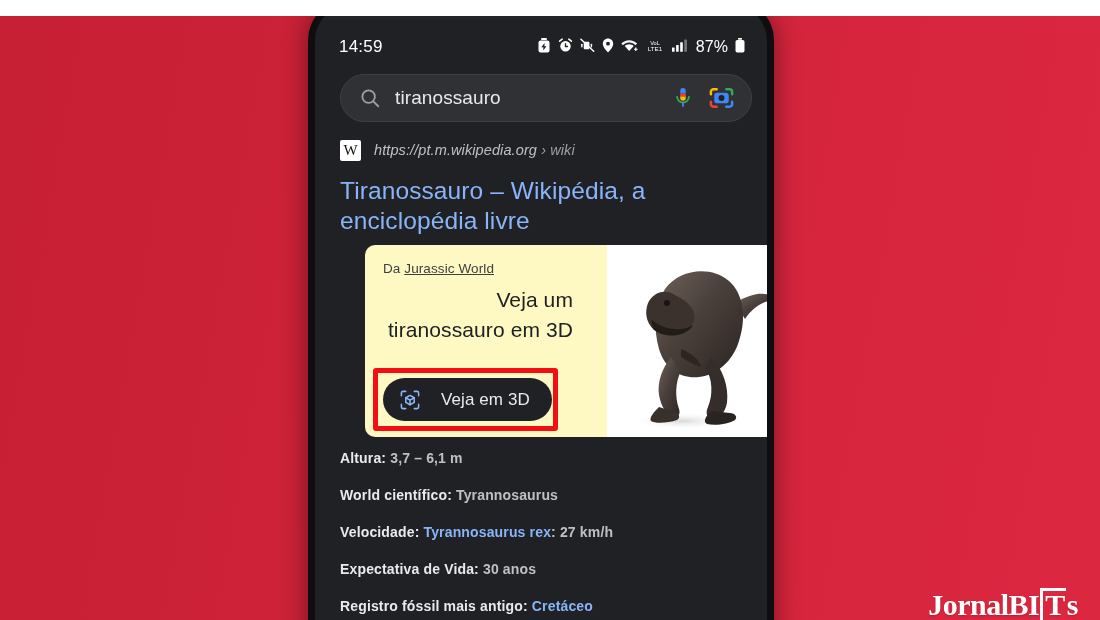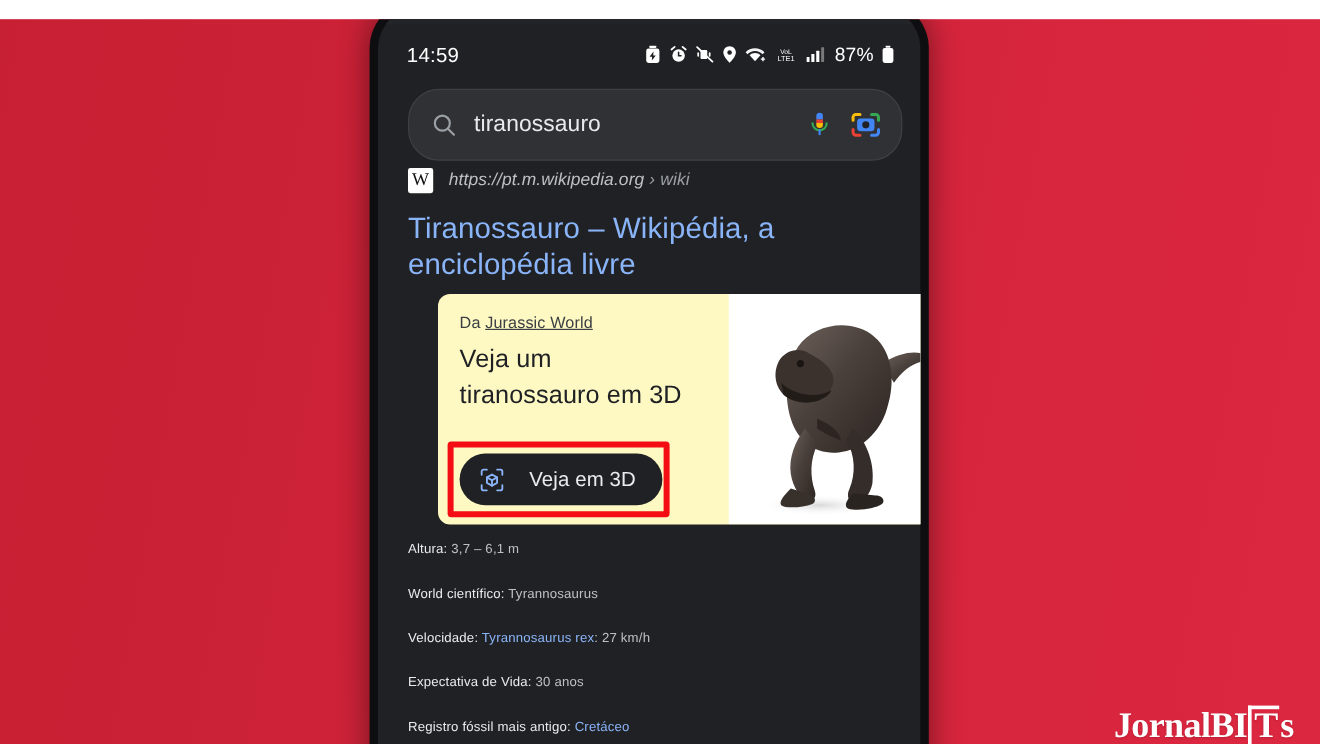--- a/index.html
+++ b/index.html
@@ -55,21 +55,21 @@
   #status-icons {
     display: flex; gap: 7px;
     font-size: 13px;
   }
   #status-icons .ic { display:block; }
   #battery-pct { font-size: 16px; margin-left: 2px; letter-spacing: .1px; }
 
   
   #searchbar {
     position: absolute; left: 25px; top: 68px;
-    width: 412px; height: 60px;
+    width: 412px; height: 48px;
     background: #303134;
     border: 1px solid #3f4043;
     border-radius: 26px;
     display: flex; align-items: center;
     padding: 0 16px 0 18px;
     gap: 14px;
   }
   #search-text {
     flex: 1;
     color: #e8eaed;
@@ -115,20 +115,21 @@
     font-size: 13.5px; color: #3c4043; letter-spacing: .1px;
   }
   #card-source .brand { text-decoration: underline; }
   #card-headline {
     margin-top: 9px;
     font-size: 21px;
     line-height: 30px;
     color: #202124;
     max-width: 190px;
     letter-spacing: .1px;
+    text-align: right;
   }
 
   #view3d-btn {
     position: absolute; left: 18px; bottom: 16px;
     height: 43px;
     background: #202124;
     border-radius: 22px;
     display: flex; align-items: center;
     padding: 0 22px 0 16px; gap: 20px;
     cursor: pointer;
@@ -151,26 +152,27 @@
     width: 170px; height: 100%;
     overflow: hidden;
   }
 
   
   #facts {
     position: absolute; left: 25px; top: 443px;
     width: 420px;
   }
   .fact {
-    font-size: 11px;
+    font-size: 14px;
     line-height: 19px;
     color: #bdc1c6;
     margin-bottom: 18px;
     letter-spacing: .15px;
     white-space: nowrap;
+    font-weight: bold;
   }
   .fact .k { color: #e8eaed; }
   .fact .lnk { color: #8ab4f8; }
 
   
   #watermark {
     position: absolute; right: 22px; bottom: 16px;
     display: flex; align-items: baseline;
     font-family: Liberation Serif, serif;
     font-weight: bold;

